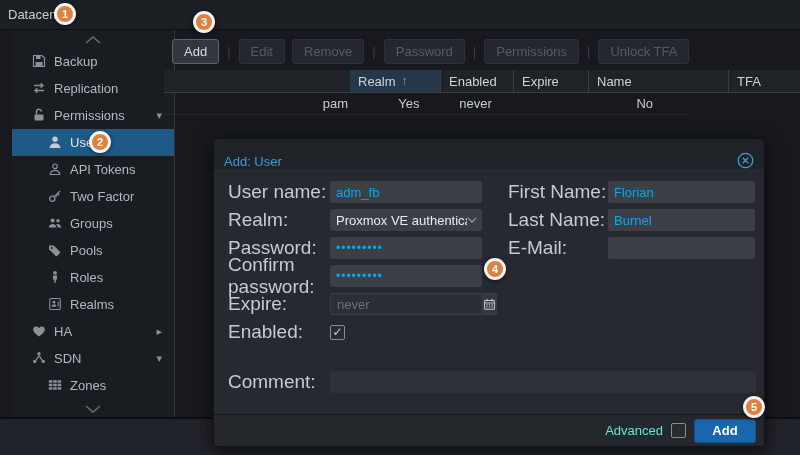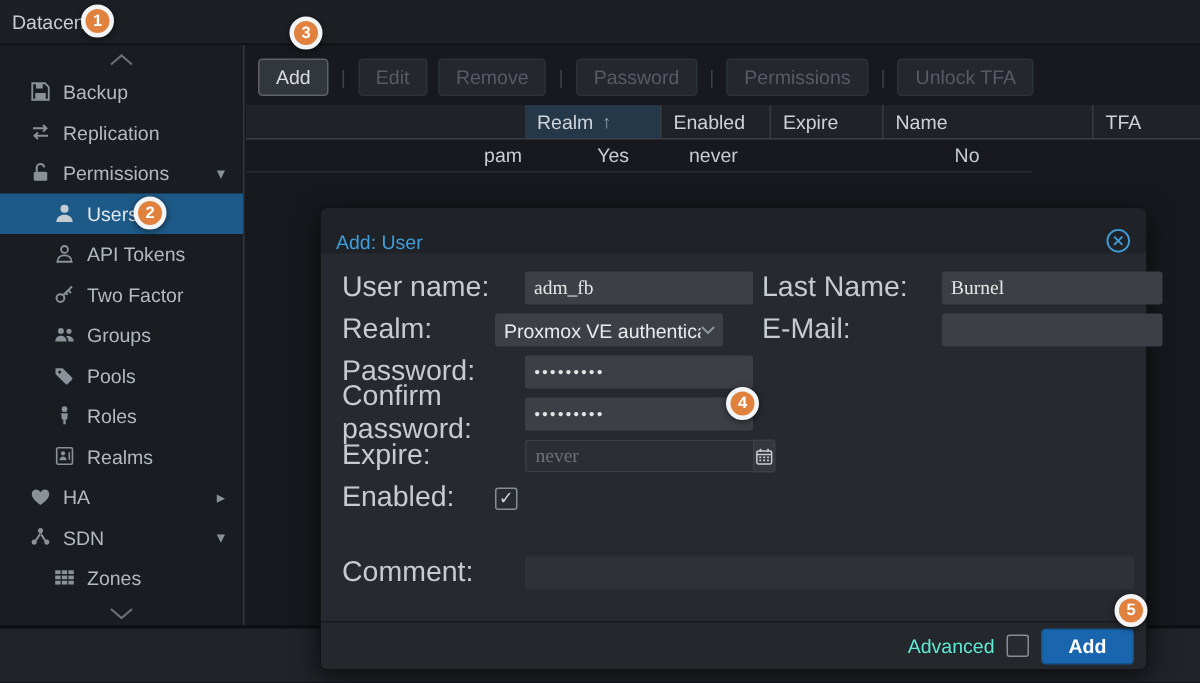--- a/index.html
+++ b/index.html
@@ -6,21 +6,21 @@
   html,body { background:#101216; }
   body { font-family:"Liberation Sans","DejaVu Sans",sans-serif; font-size:13px; }
   #app { position:relative; width:800px; height:455px; background:#17191e; overflow:hidden; }
 
   
   .topbar { position:absolute; left:0; top:0; width:800px; height:30px; background:#1c1f24;
             border-bottom:1px solid #0e1013; display:flex; align-items:center; padding-left:8px; }
   .topbar-title { color:#c9ced4; font-size:13px; }
 
   
-  .sidebar { position:absolute; left:0; top:30px; width:163px; height:387px; background:#191c21;
+  .sidebar { position:absolute; left:12px; top:30px; width:163px; height:387px; background:#191c21;
              border-right:1px solid #33373d; }
   .scroller { height:18px; display:flex; align-items:center; justify-content:center; color:#6a7077; cursor:pointer; }
   .scroller.bottom { position:absolute; bottom:0; left:0; width:100%; }
   .s-item { position:relative; height:27px; display:flex; align-items:center; padding-left:20px;
             color:#b3b9c0; cursor:pointer; }
   .s-item.sub { padding-left:36px; }
   .s-item.selected { background:#1e5a88; color:#e2e7ec; }
   .s-icon { width:15px; height:15px; margin-right:7px; display:inline-flex; color:#8b9198; flex-shrink:0; }
   .s-item.selected .s-icon { color:#c3ccd4; }
   .s-icon svg { width:14px; height:14px; }
@@ -59,22 +59,22 @@
   .dlg-title { color:#3f9dd9; font-size:13px; flex:1; }
   .dlg-close { width:17px; height:17px; color:#3f9dd9; cursor:pointer; display:inline-flex; }
   .dlg-body { padding:12px 8px 0 14px; }
   .cols { display:flex; gap:26px; }
   .col { display:flex; flex-direction:column; }
   .col.left { width:254px; } .col.right { flex:1; }
   .frow { display:flex; align-items:center; height:22px; margin-bottom:6px; }
   .lbl { color:#c6cbd0; font-size:19px; flex-shrink:0; }
   .col.left .lbl, .comment-row .lbl { width:102px; }
   .col.right .lbl { width:100px; }
-  .fld { height:22px; background:#3c4046; border:none; border-radius:2px; color:#e5e5e5; font-size:13px;
-         padding:0 6px; font-family:Liberation Serif, serif; outline:none;margin-left:20px; }
+  .fld { height:22px; background:#3c4046; border:none; border-radius:2px; color:#0ea5e9; font-size:13px;
+         padding:0 6px; font-family:Liberation Sans, sans-serif; outline:none; }
   .fld::placeholder { color:#6d7177; }
   .col.left .fld, .col.left .combo, .col.left .datefield { width:152px; }
   .col.right .fld { width:147px; }
   .pw { letter-spacing:1px; font-size:12px; }
   .combo { height:22px; background:#3c4046; border-radius:2px; display:flex; align-items:center; padding:0 5px 0 6px; cursor:pointer; }
   .combo-text { flex:1; color:#e9ebed; overflow:hidden; white-space:nowrap; }
   .combo-arrow { color:#8e949b; display:inline-flex; width:10px; }
   .datefield { height:22px; display:flex; }
   .date-input { flex:1; width:0; background:#2b2e33; border:1px solid #3a3e45; border-right:none; border-radius:2px 0 0 2px; }
   .date-btn { width:24px; background:#34373d; border:1px solid #3a3e45; border-radius:0 2px 2px 0;
@@ -374,20 +374,24 @@
           </div>
           <div class="frow">
             <label class="lbl">Enabled:</label>
             <span class="checkbox">
                 <span>✓</span>
               </span>
           </div>
         </div>
         <div class="col right">
           <div class="frow">
+            <label class="lbl">First Name:</label>
+            <input class="fld" value="Florian" style="">
+          </div>
+          <div class="frow">
             <label class="lbl">Last Name:</label>
             <input class="fld" value="Burnel" style="">
           </div>
           <div class="frow">
             <label class="lbl">E-Mail:</label>
             <input class="fld" value="" style="">
           </div>
         </div>
       </div>
       <div class="comment-row">

